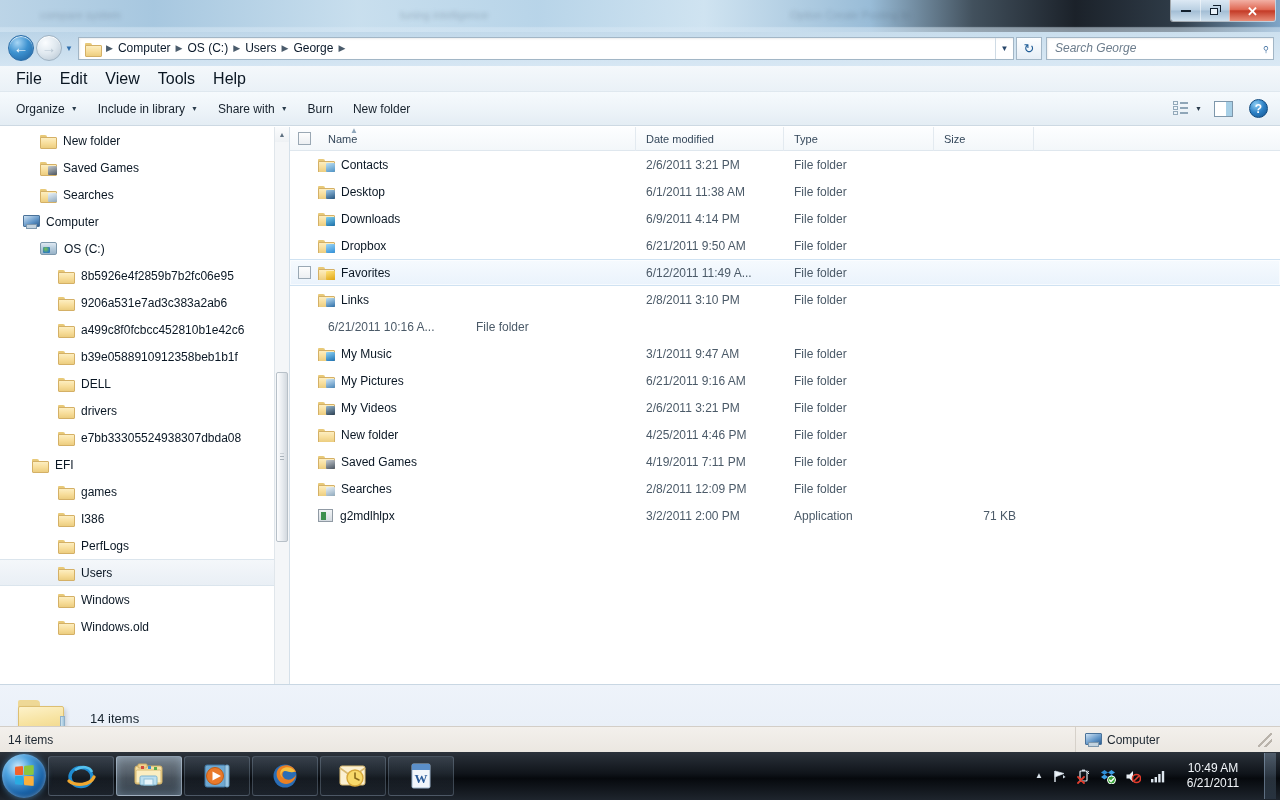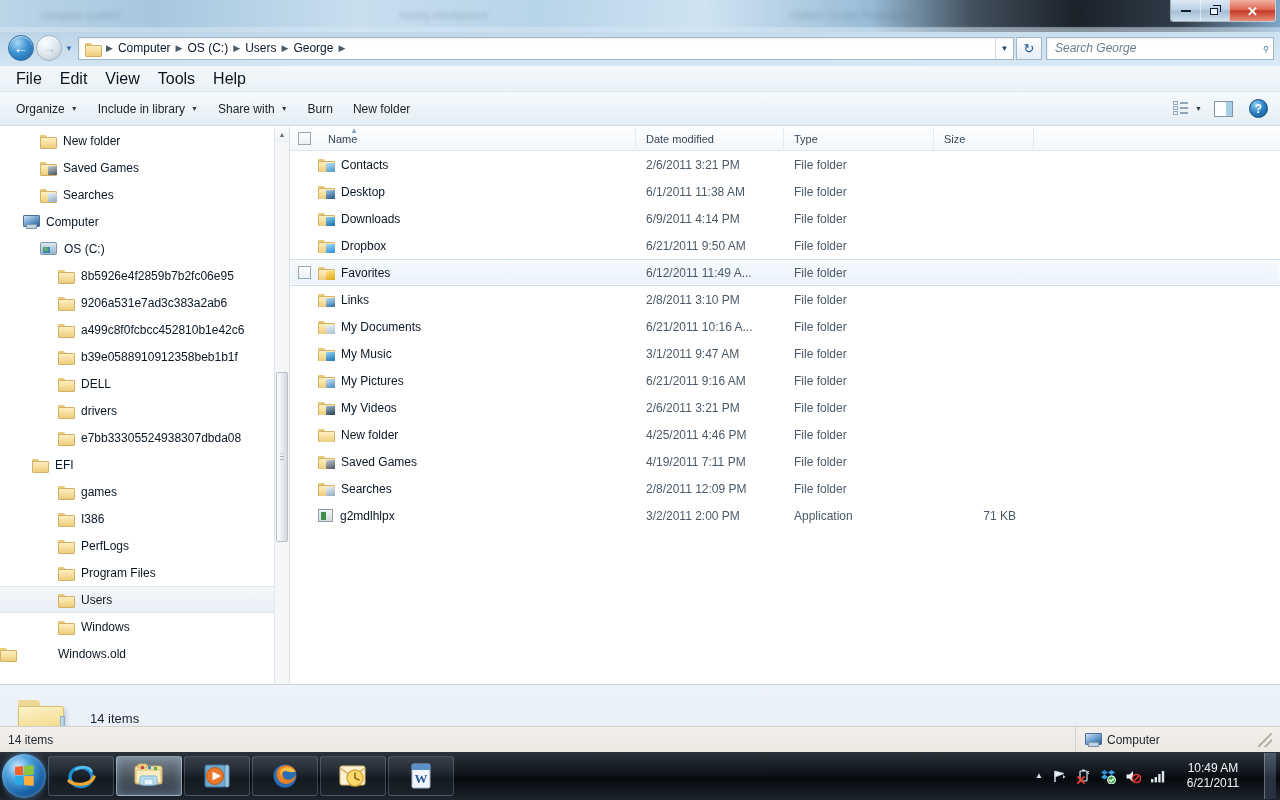--- a/index.html
+++ b/index.html
@@ -584,33 +584,29 @@
               <span class="nav-label">games</span>
             </div>
             <div class="nav-row" style="padding-left: 58px;">
               <span class="ico folder"></span>
               <span class="nav-label">I386</span>
             </div>
             <div class="nav-row" style="padding-left: 58px;">
               <span class="ico folder"></span>
               <span class="nav-label">PerfLogs</span>
             </div>
-            <div class="nav-row" style="padding-left: 58px;">
-              <span class="ico folder"></span>
-              <span class="nav-label">Program Files</span>
-            </div>
             <div class="nav-row selected" style="padding-left: 58px;">
               <span class="ico folder"></span>
               <span class="nav-label">Users</span>
             </div>
             <div class="nav-row" style="padding-left: 58px;">
               <span class="ico folder"></span>
               <span class="nav-label">Windows</span>
             </div>
-            <div class="nav-row" style=" gap: 35px;">
+            <div class="nav-row" style="padding-left: 58px;">
               <span class="ico folder"></span>
               <span class="nav-label">Windows.old</span>
             </div>
           </div>
         <div id="nav-scroll">
           <div class="sbtn">▲</div>
           <div id="nav-thumb">
             <span class="grip"></span>
           </div>
           <div class="sbtn bottom">▼</div>
@@ -698,26 +694,20 @@
                   <span class="badge" style="background: linear-gradient(160deg, rgb(191, 224, 244), rgb(47, 111, 168));"></span>
                 </span>
                 <span>Links</span>
               </div>
               <div class="cell c-date">2/8/2011 3:10 PM</div>
               <div class="cell c-type">File folder</div>
               <div class="cell c-size"></div>
             </div>
             <div class="row">
               <div class="cell c-check"></div>
-              <div class="cell c-name">
-                <span class="ico folder">
-                  <span class="badge" style="background: linear-gradient(160deg, rgb(238, 244, 249), rgb(169, 188, 205));"></span>
-                </span>
-                <span>My Documents</span>
-              </div>
               <div class="cell c-date">6/21/2011 10:16 A...</div>
               <div class="cell c-type">File folder</div>
               <div class="cell c-size"></div>
             </div>
             <div class="row">
               <div class="cell c-check"></div>
               <div class="cell c-name">
                 <span class="ico folder">
                   <span class="badge" style="background: linear-gradient(160deg, rgb(143, 211, 245), rgb(29, 114, 179));"></span>
                 </span>

